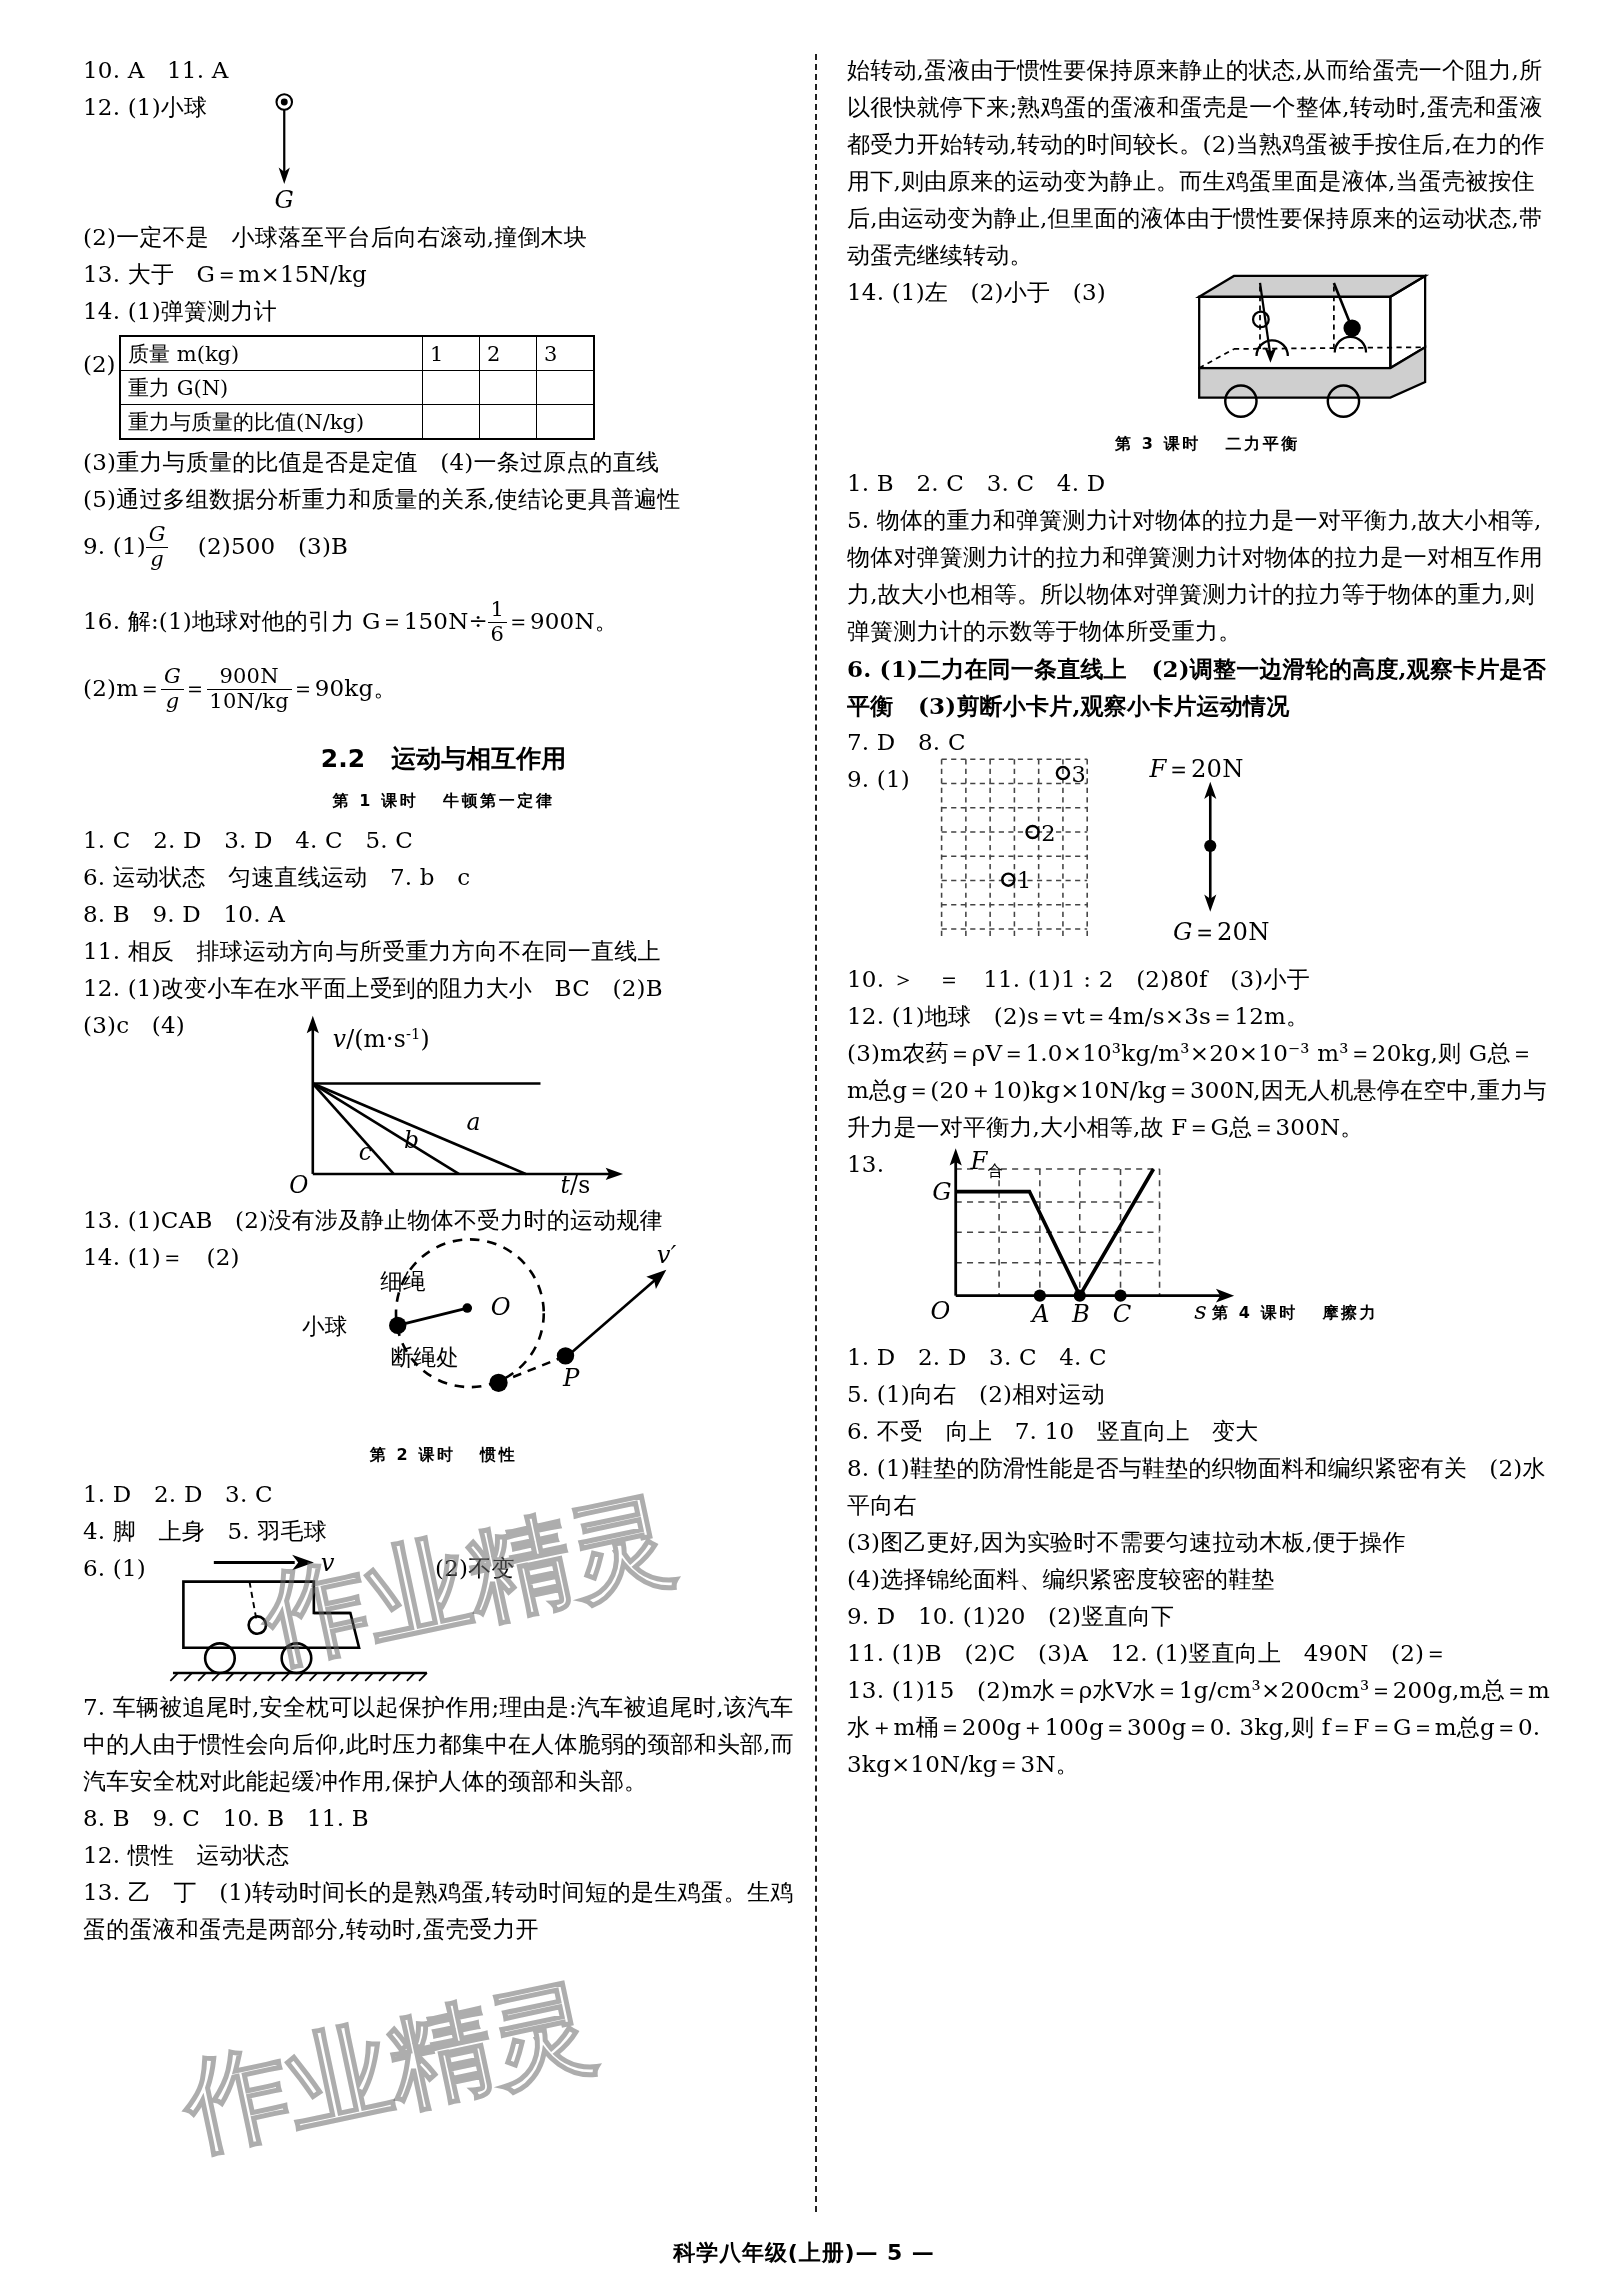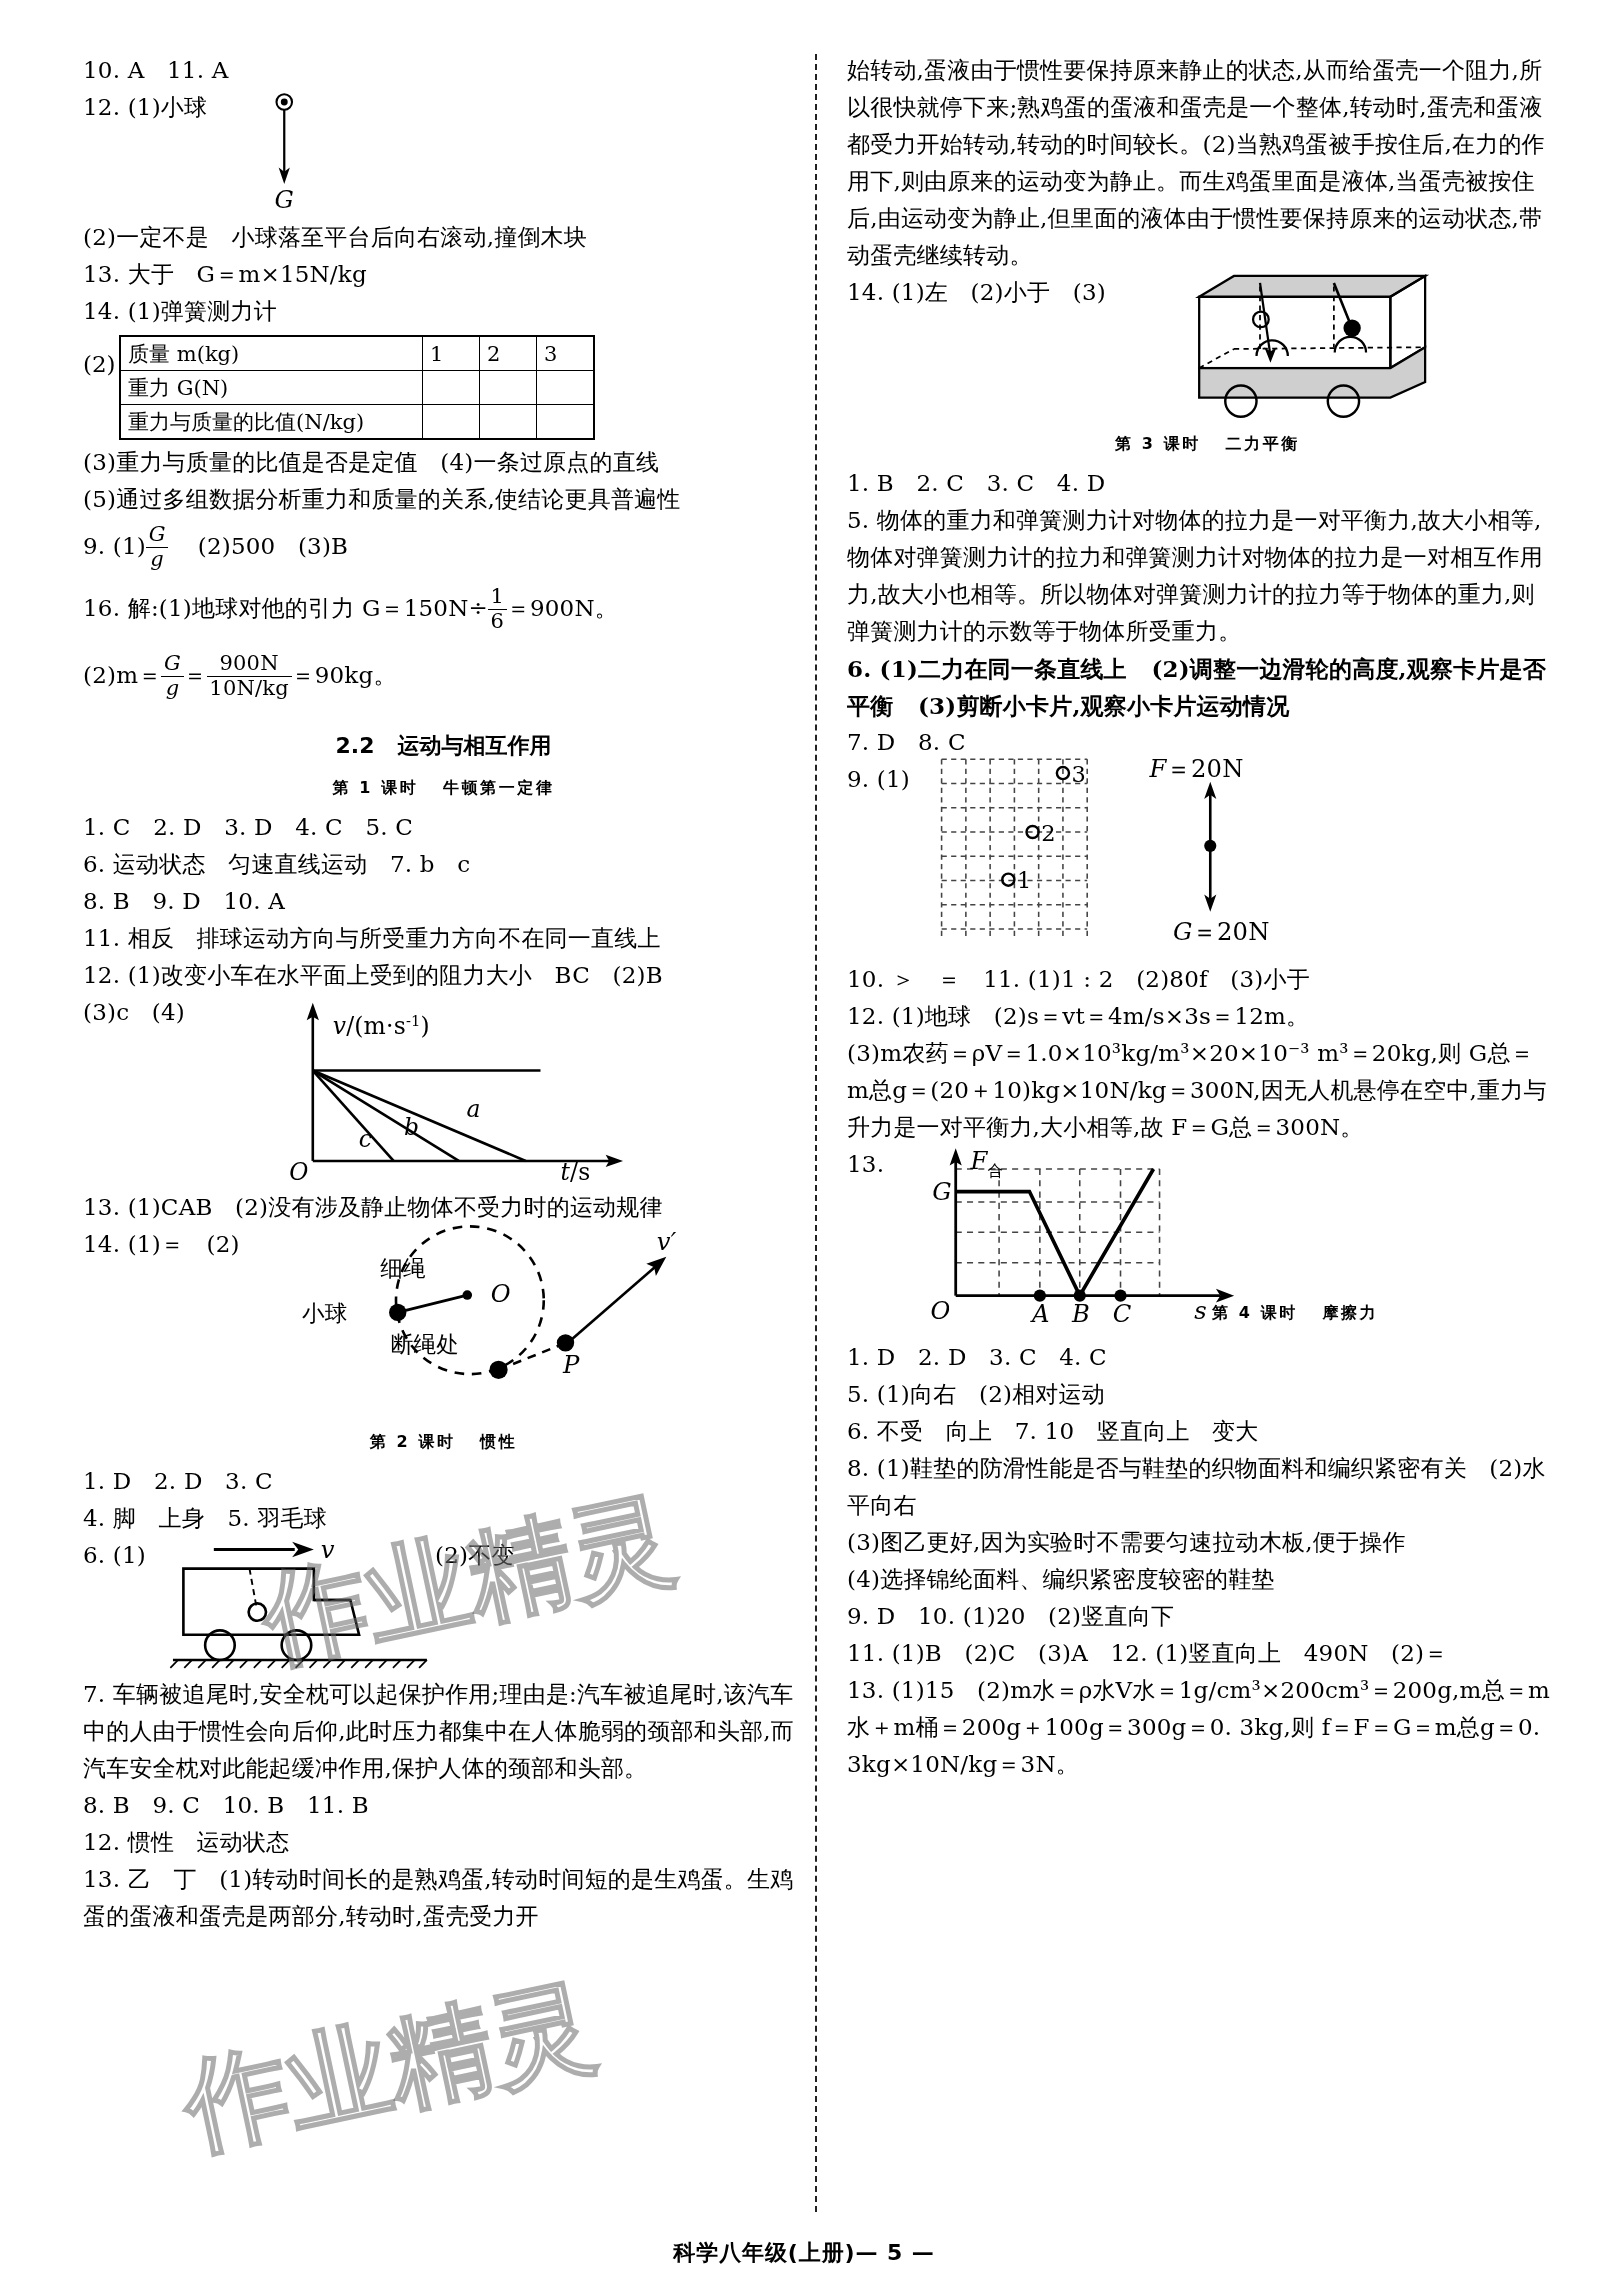--- a/index.html
+++ b/index.html
@@ -20,21 +20,21 @@
   .ln{
     font-size:23px;line-height:37px;
     letter-spacing:0.2px;
     margin:0 0 0 0;
     white-space:nowrap;
   }
   .ln.wrap{white-space:normal;}
   .it{font-style:italic;font-family:"DejaVu Serif","Liberation Serif",serif;}
   .sp3{display:inline-block;width:29.5px;}
   .hdr{
-    font-size:22px;font-weight:bold;text-align:center;
+    font-size:25px;font-weight:bold;text-align:center;
     font-family:"DejaVu Sans","Liberation Sans",sans-serif;
     line-height:42px;
   }
   .hdr2{
     font-size:16px;text-align:center;font-weight:bold;
     font-family:"DejaVu Sans","Liberation Sans",sans-serif;
     line-height:42px;letter-spacing:2.6px;
   }
 
   
@@ -113,21 +113,21 @@
         </table>
     </div>
 
     <div class="ln">(3)重力与质量的比值是否是定值&nbsp;&nbsp; (4)一条过原点的直线</div>
     <div class="ln">(5)通过多组数据分析重力和质量的关系,使结论更具普遍性</div>
 
     <div class="ln" style="height:56px;line-height:56px;">
       <span>9. (1)</span><span class="frac"><span class="tp it">G</span><span class="bt it">g</span></span><span class="sp3"></span><span>(2)500&nbsp;&nbsp; (3)B</span>
     </div>
 
-    <div class="ln" style="height:59px;line-height:59px;margin-top:5px;">
+    <div class="ln" style="height:59px;line-height:59px;margin-top:18px;">
       <span>16. 解:(1)地球对他的引力 G＝150N÷</span><span class="frac"><span class="tp">1</span><span class="bt">6</span></span><span>＝900N。</span>
     </div>
 
     <div class="ln" style="height:75px;line-height:75px;">
       <span>(2)m＝</span><span class="frac"><span class="tp it">G</span><span class="bt it">g</span></span><span>＝</span><span class="frac"><span class="tp">900N</span><span class="bt">10N/kg</span></span><span>＝90kg。</span>
     </div>
 
     <div class="hdr" style="margin-top:12px;">2.2&nbsp;&nbsp; 运动与相互作用</div>
     <div class="hdr2">第 1 课时&nbsp;&nbsp; 牛顿第一定律</div>
 

